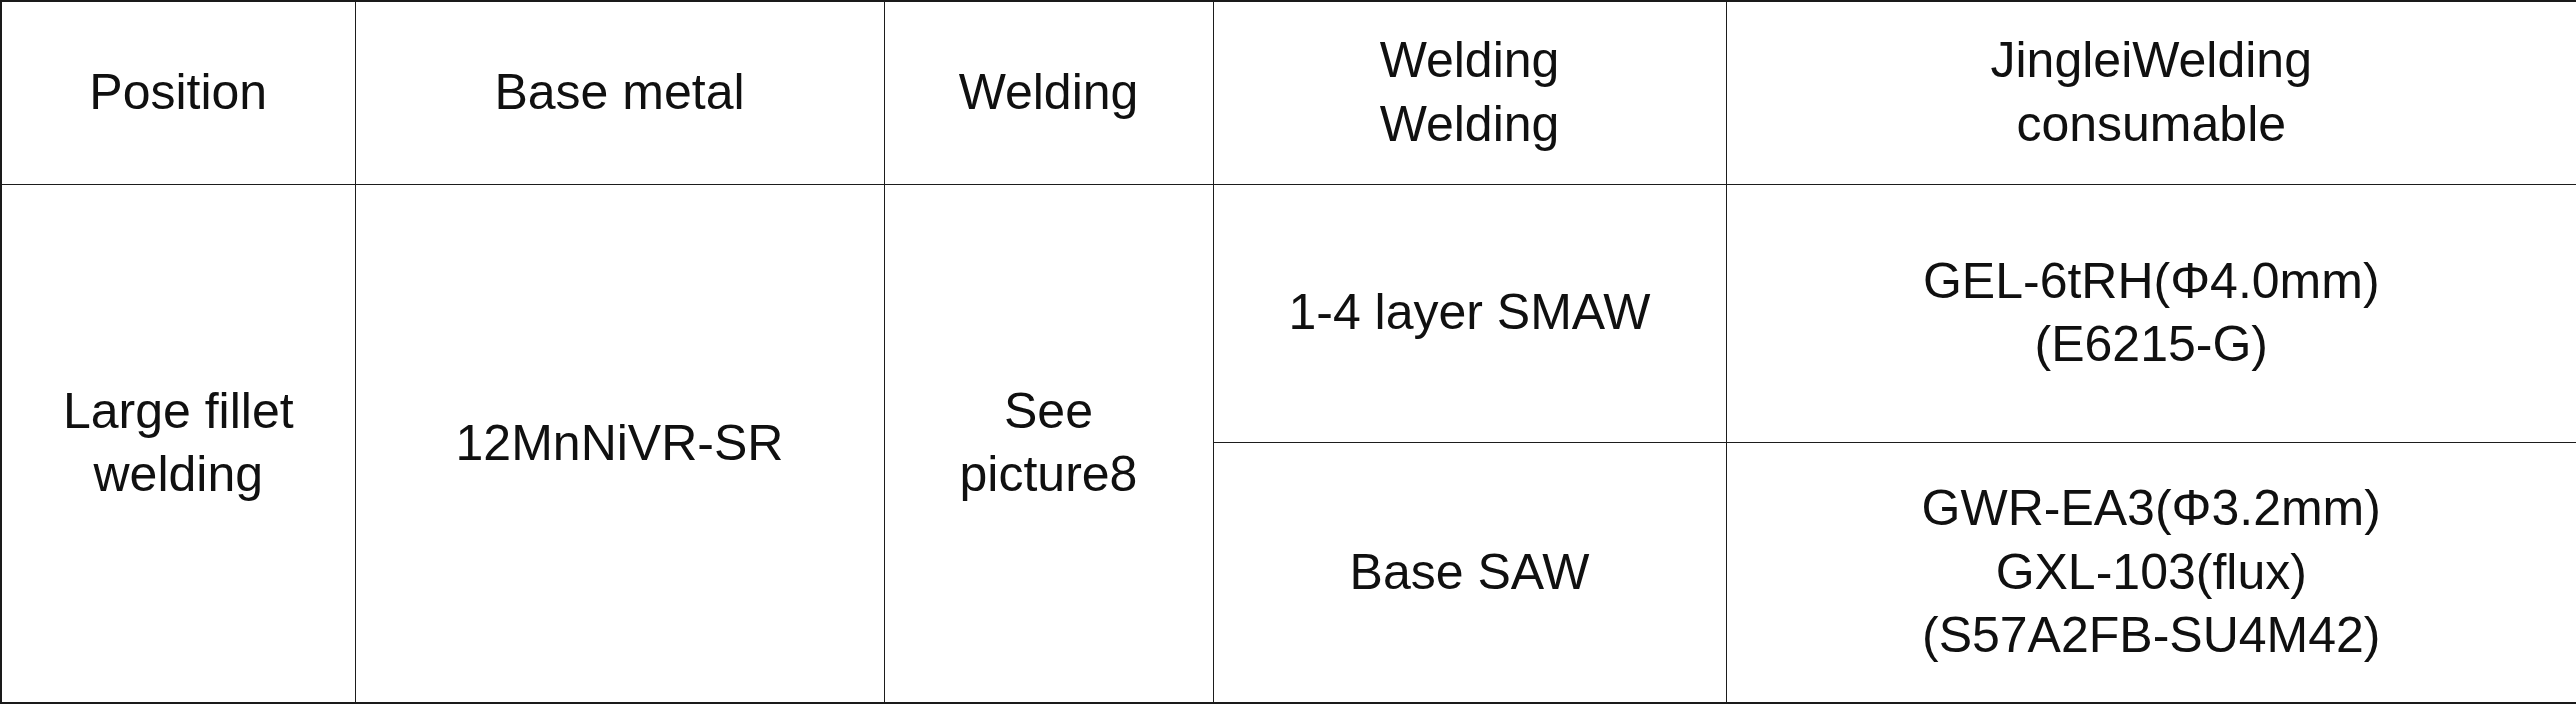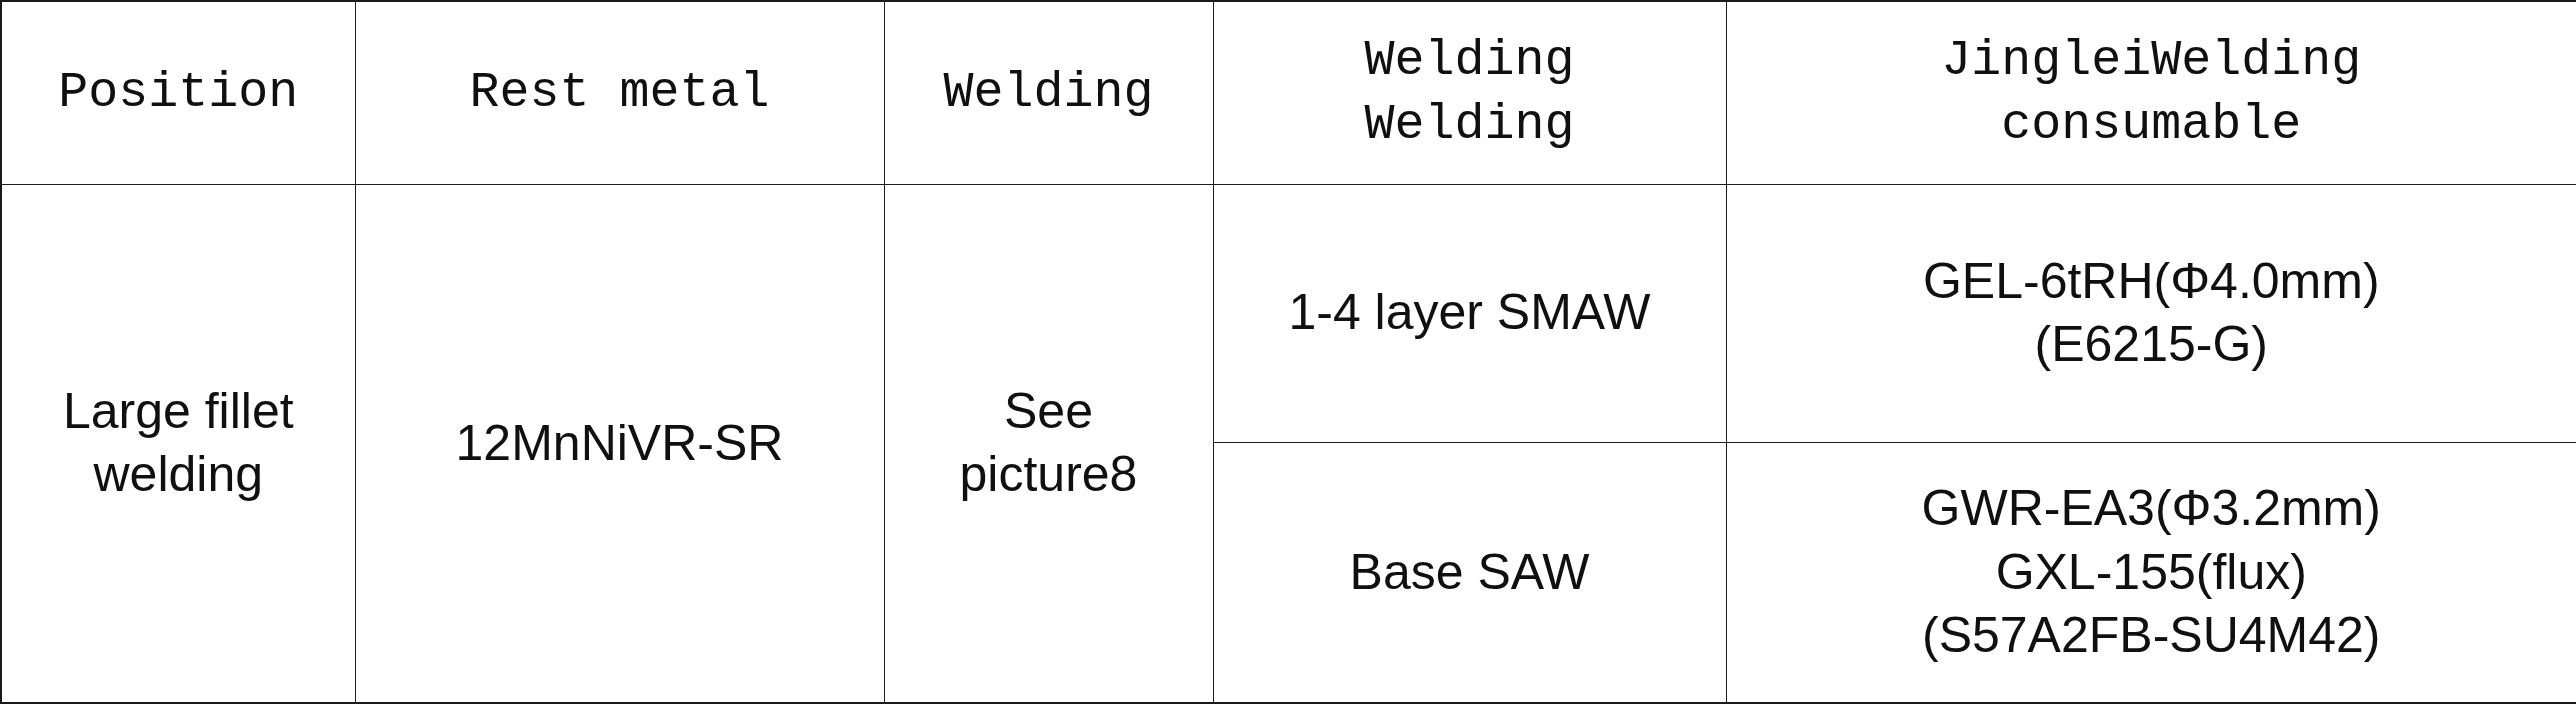--- a/index.html
+++ b/index.html
@@ -31,21 +31,20 @@
     line-height: 1.27;
     font-weight: 400;
     padding: 0 9.6px;
     color: #101010;
   }
   table.weld-table {
     border: 2.9px solid #1a1a1a;
   }
   tr.header-row {
     height: 183px;
-    font-family: Liberation Mono, monospace;
   }
   tr.body-row-1 {
     height: 258px;
   }
   td.bold-cell {
     font-weight: 700;
   }
   .line {
     display: block;
   }
@@ -62,21 +61,21 @@
       <col style="width:513px">
       <col style="width:851px">
     </colgroup>
 
     <tbody>
         <tr class="header-row">
       <th>
         <span class="line">Position</span>
       </th>
       <th>
-        <span class="line">Rest metal</span>
+        <span class="line">Base metal</span>
       </th>
       <th>
         <span class="line">Welding</span>
       </th>
       <th>
         <span class="line">Welding</span>
         <span class="line">Welding</span>
       </th>
       <th>
         <span class="line">JingleiWelding</span>
@@ -104,20 +103,20 @@
         <span class="line">(E6215-G)</span>
       </td>
     </tr>
 
     <tr class="body-row-2">
       <td>
         <span class="line">Base SAW</span>
       </td>
       <td>
         <span class="line">GWR-EA3(Φ3.2mm)</span>
-        <span class="line">GXL-155(flux)</span>
+        <span class="line">GXL-103(flux)</span>
         <span class="line">(S57A2FB-SU4M42)</span>
       </td>
     </tr>
   </tbody>
     </table>
 </div>
 
 
 </body></html>

